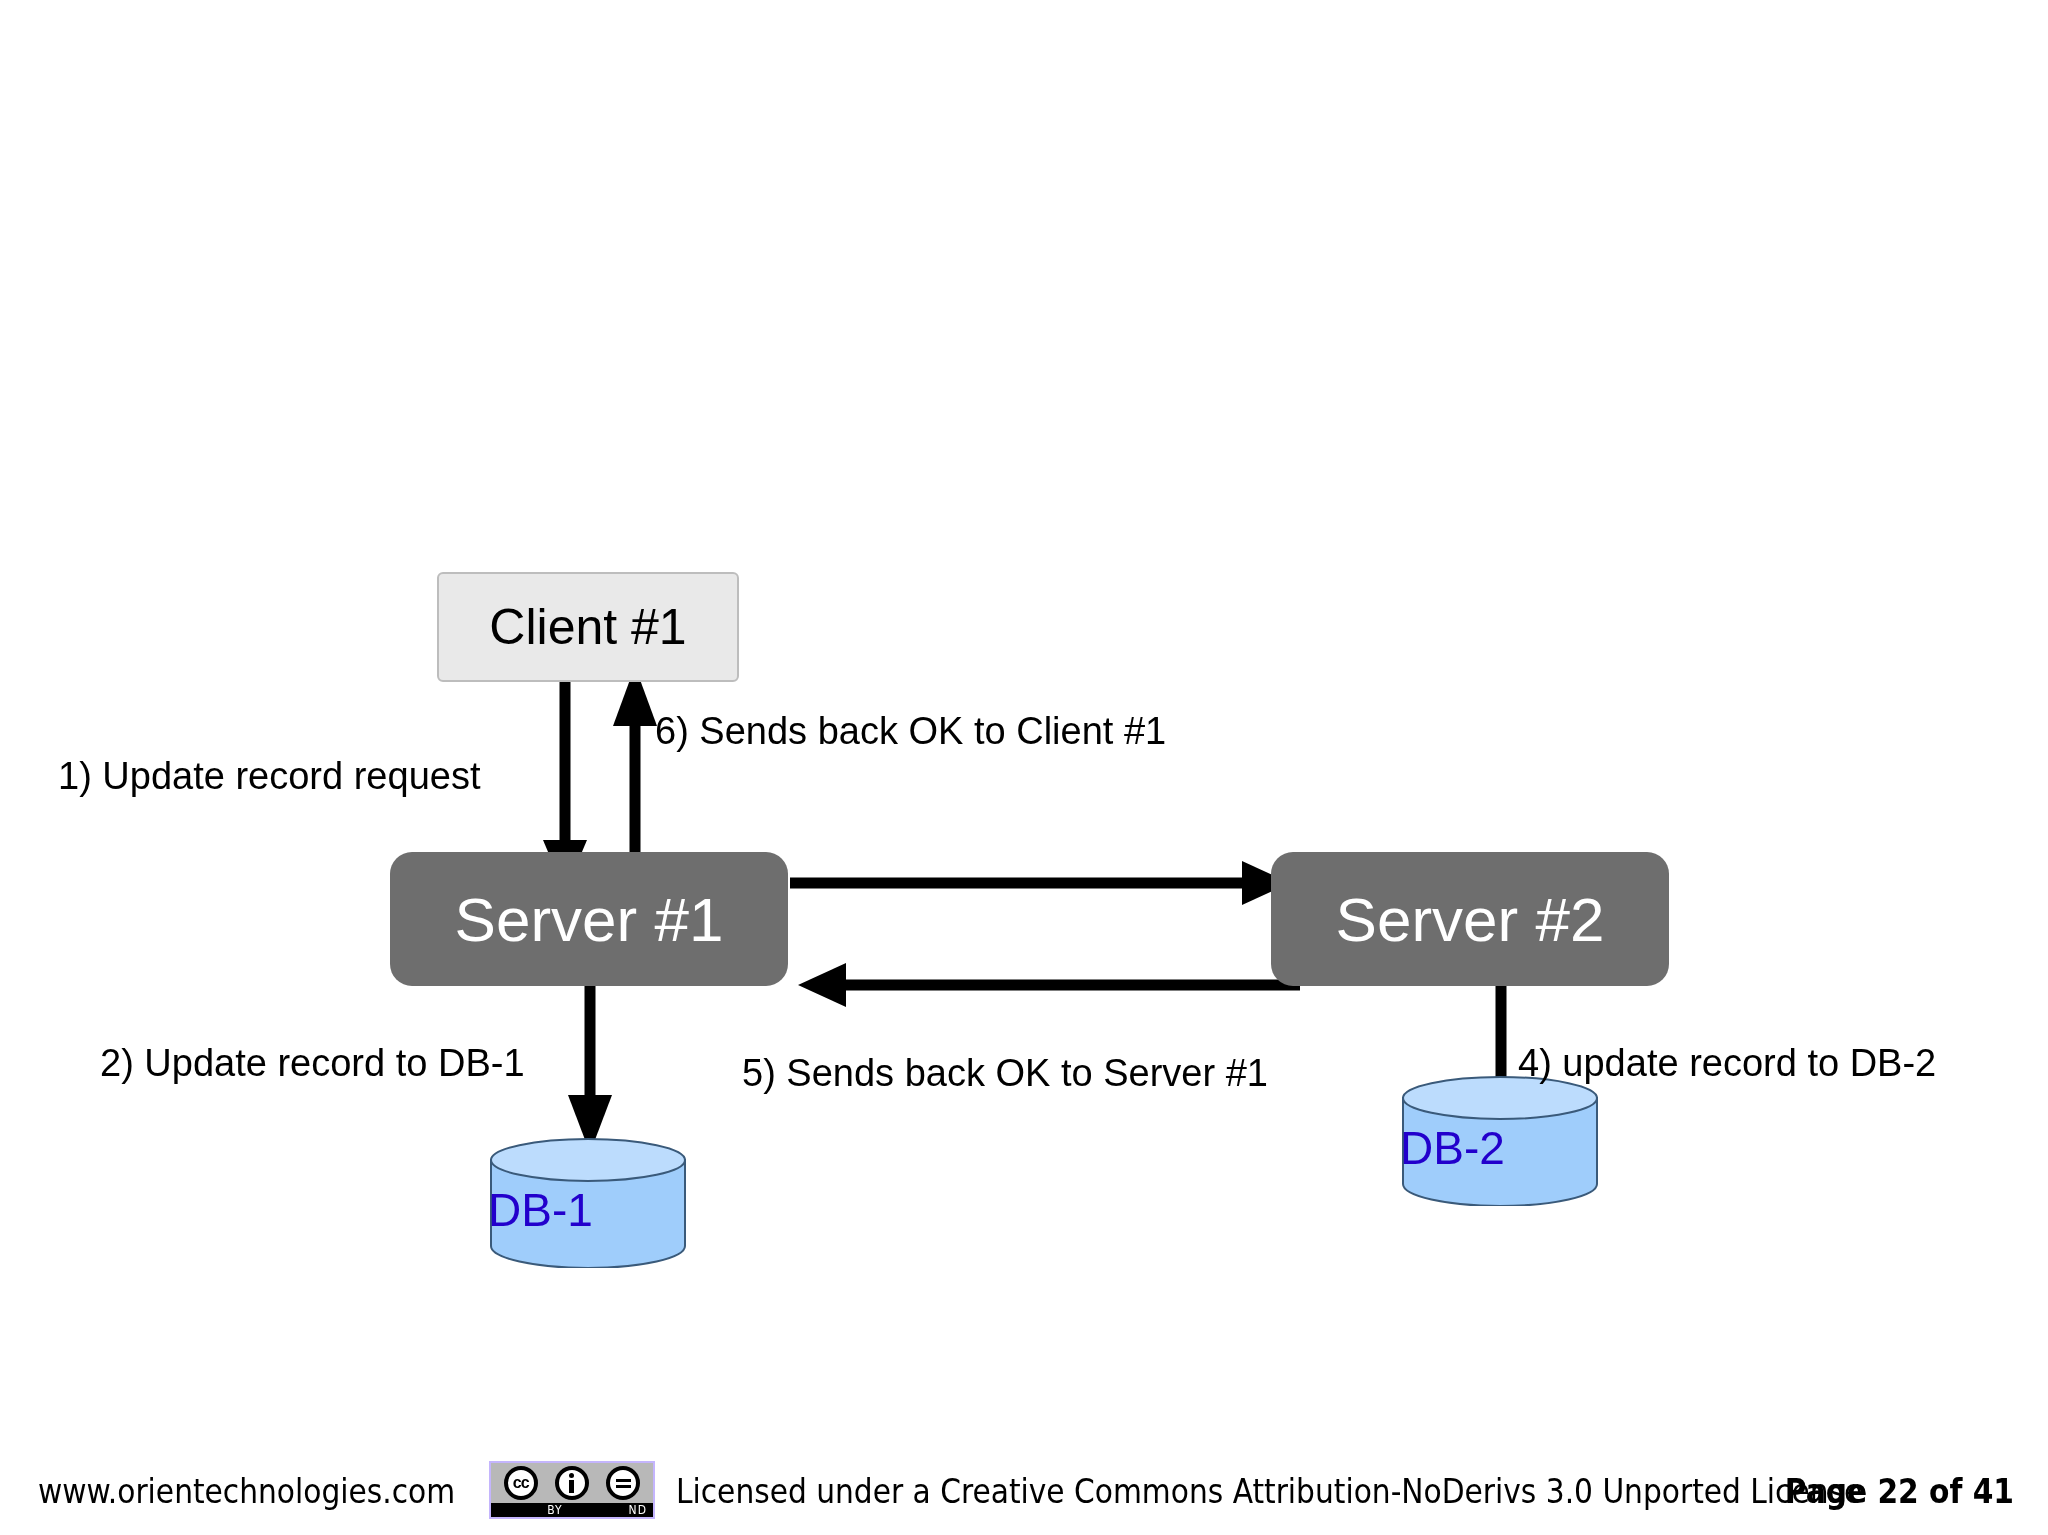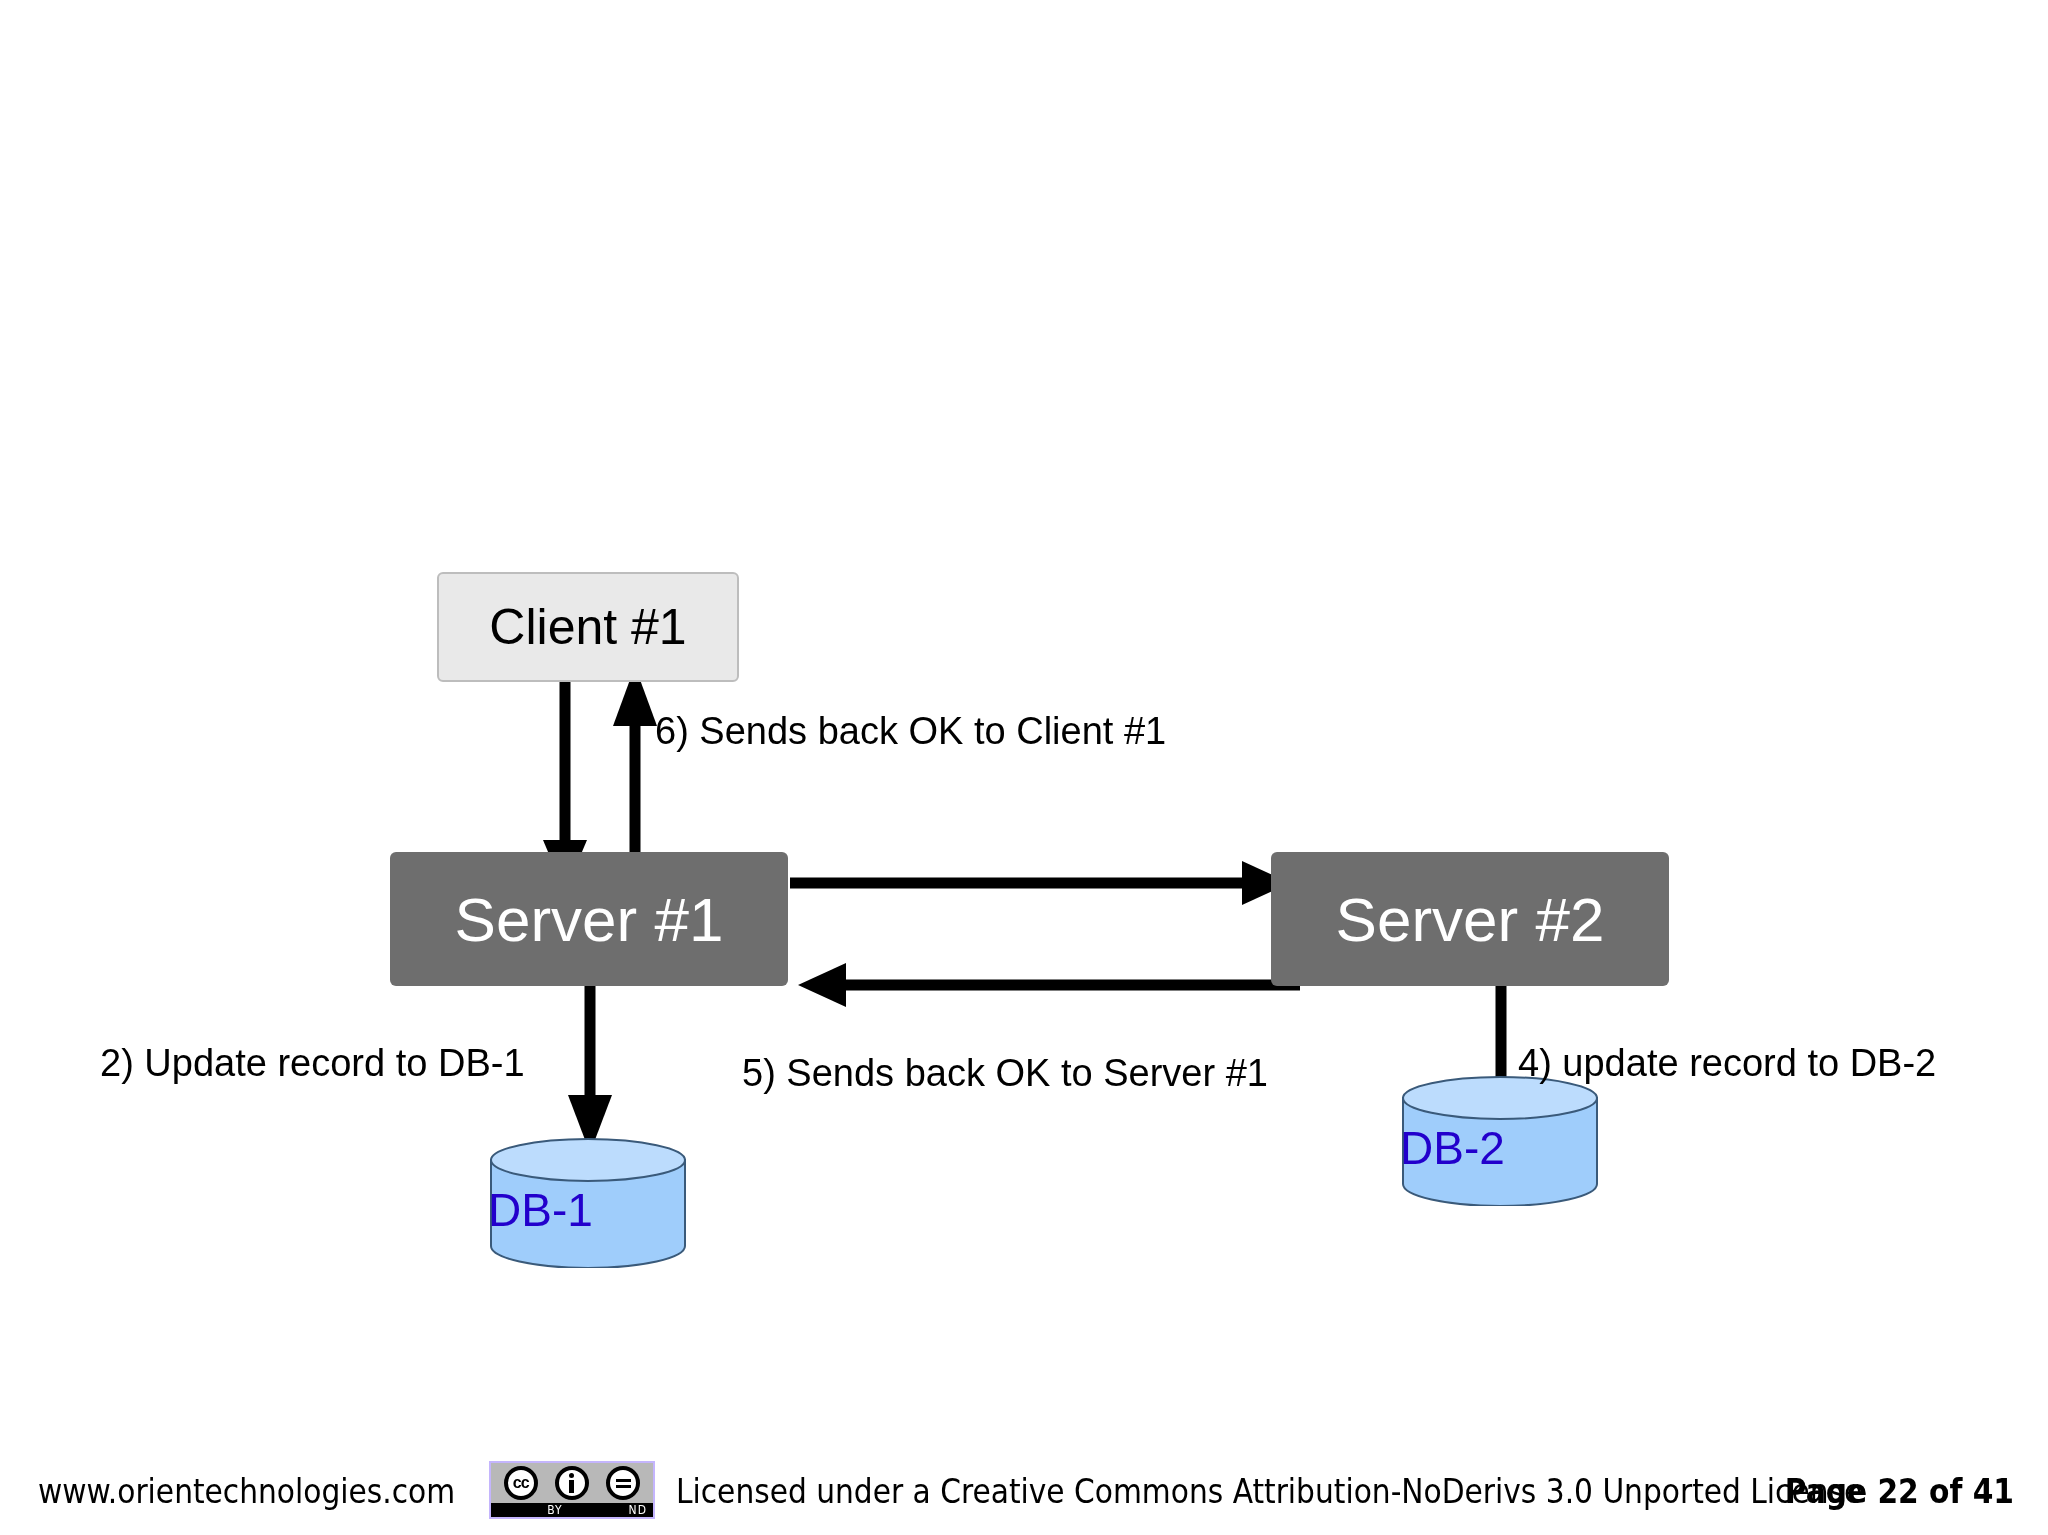--- a/index.html
+++ b/index.html
@@ -58,21 +58,21 @@
   }
   .client-box {
     background: #e9e9e9;
     border: 2px solid #bdbdbd;
     border-radius: 6px;
     color: #000000;
     font-size: 50px;
   }
   .server-box {
     background: #6e6e6e;
-    border-radius: 6px;
+    border-radius: 22px;
     color: #ffffff;
     font-size: 62px;
   }
 
   
   .db-cyl {
     position: absolute;
   }
   .db-cyl svg { display: block; }
   .db-label {
@@ -253,20 +253,21 @@
   </div>
 
   <div class="db-cyl" style="left:1400px; top:1076px; width:200px; height:130px;">
     <svg width="200" height="130" viewBox="0 0 200 130">
       <path d="M 3,22 L 3,108 A 97,22 0 0 0 197,108 L 197,22 Z" fill="#9fcdfb" stroke="#3a5a7a" stroke-width="2"></path>
       <ellipse cx="100" cy="22" rx="97" ry="21" fill="#bcdcfd" stroke="#3a5a7a" stroke-width="2"></ellipse>
     </svg>
     <div class="db-label" style="top:45px;">DB-2</div>
   </div>
 
+  <div class="edge-label" style="left:58px; top:755px;">1) Update record request</div>
 
   <div class="edge-label" style="left:655px; top:710px;">6) Sends back OK to Client #1</div>
 
 
   <div class="edge-label" style="left:100px; top:1042px;">2) Update record to DB-1</div>
 
   <div class="edge-label" style="left:742px; top:1052px;">5) Sends back OK to Server #1</div>
 
   <div class="edge-label" style="left:1518px; top:1042px;">4) update record to DB-2</div>
 

